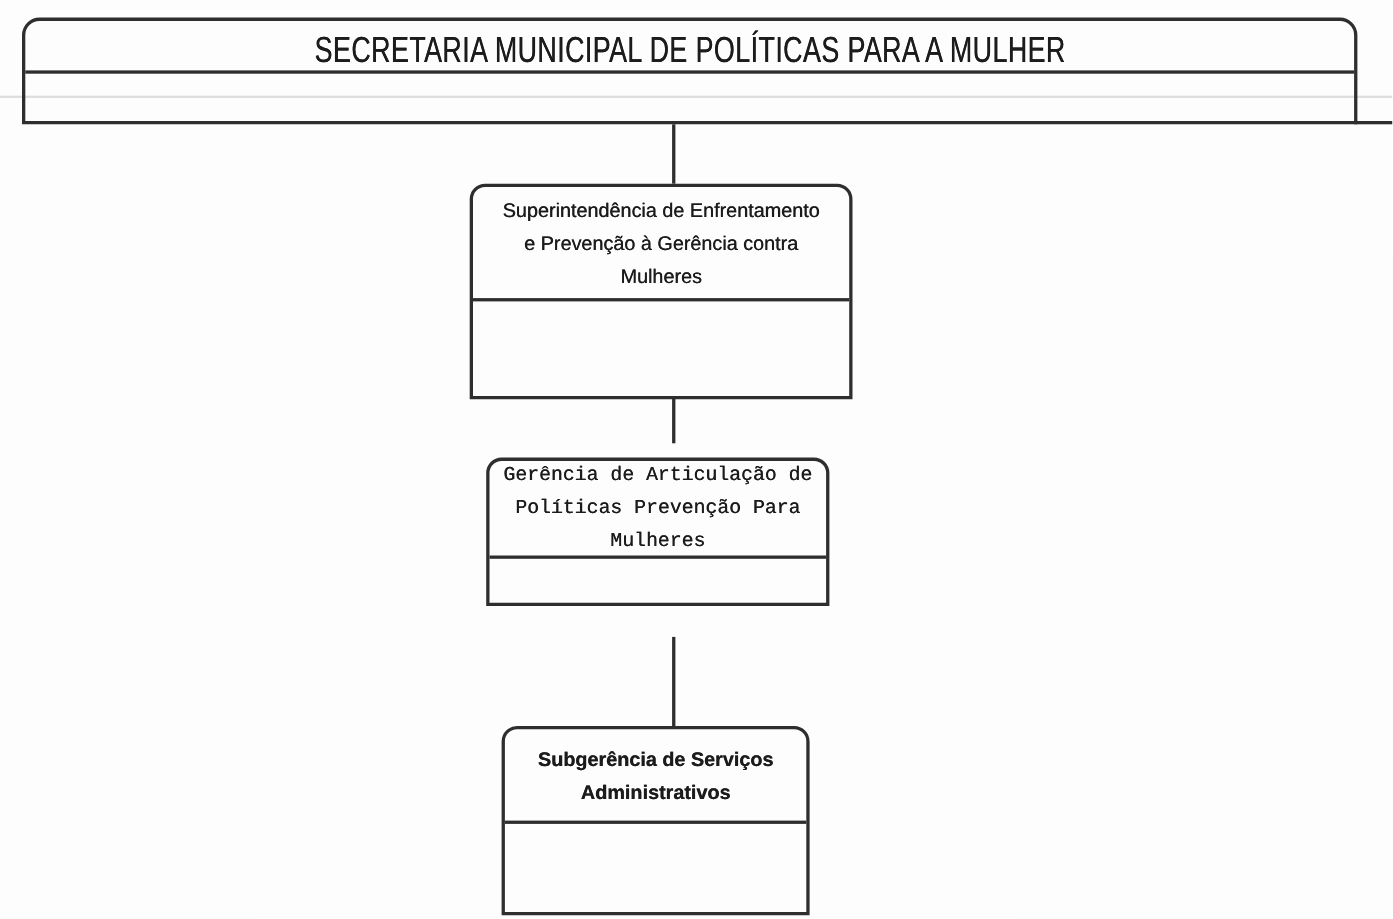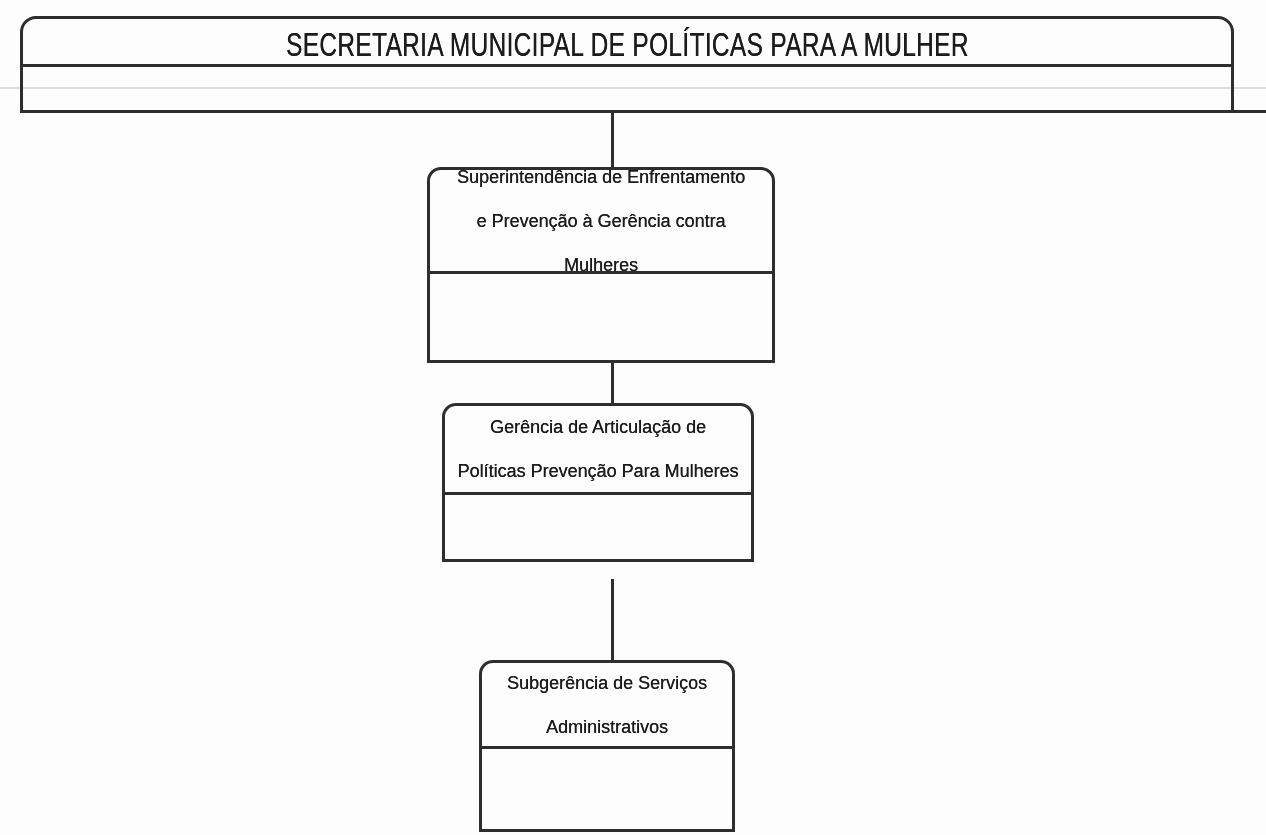--- a/index.html
+++ b/index.html
@@ -94,33 +94,32 @@
     border-bottom: 3px solid #2e2e2e;
     display: flex;
     flex-direction: column;
     align-items: center;
     justify-content: center;
     text-align: center;
     font-size: 18px;
     line-height: 30px;
     color: #1c1c1c;
     text-shadow: 0.3px 0 0 #1c1c1c;
-    gap: 14px;
   }
   .node-body {
     flex: 1;
   }
 
   .node-1 { left: 427px; top: 167px; width: 348px; height: 196px; }
   .node-1 .node-title { height: 101px; }
 
-  .node-2 { left: 442px; top: 403px; width: 312px; height: 159px; }
+  .node-2 { left: 442px; top: 416px; width: 312px; height: 135px; font-family: Liberation Mono, monospace; }
   .node-2 .node-title { height: 86px; }
 
-  .node-3 { left: 479px; top: 660px; width: 256px; height: 172px; }
+  .node-3 { left: 456px; top: 660px; width: 280px; height: 172px; font-weight: bold; }
   .node-3 .node-title { height: 83px; }
 </style>
 </head>
 <body>
 
 <div class="canvas">
 
   <div class="scan-line"></div>
 
   <div class="banner">

